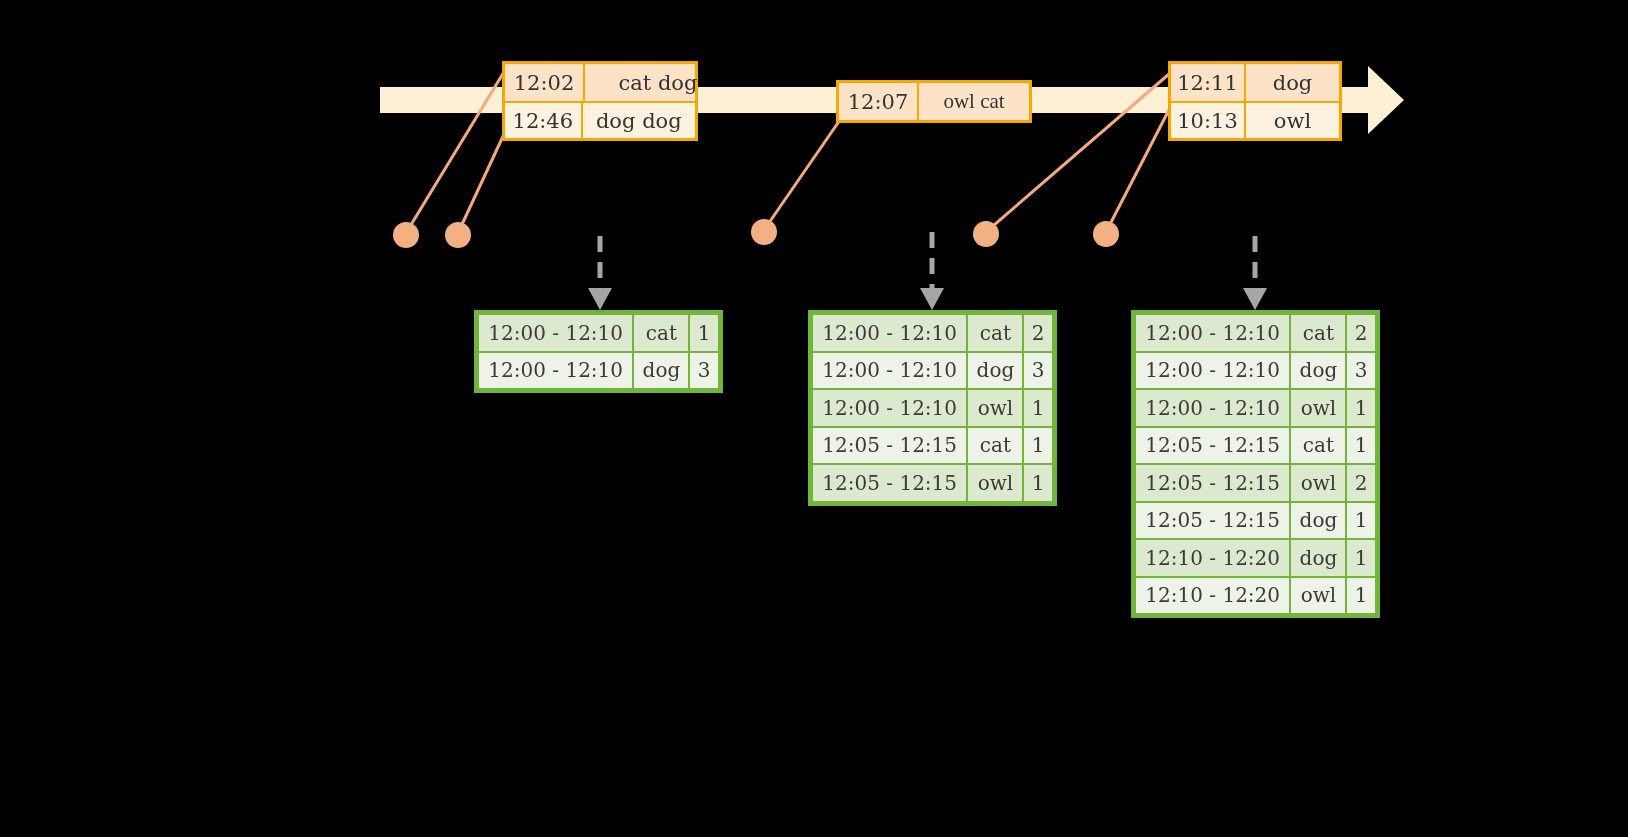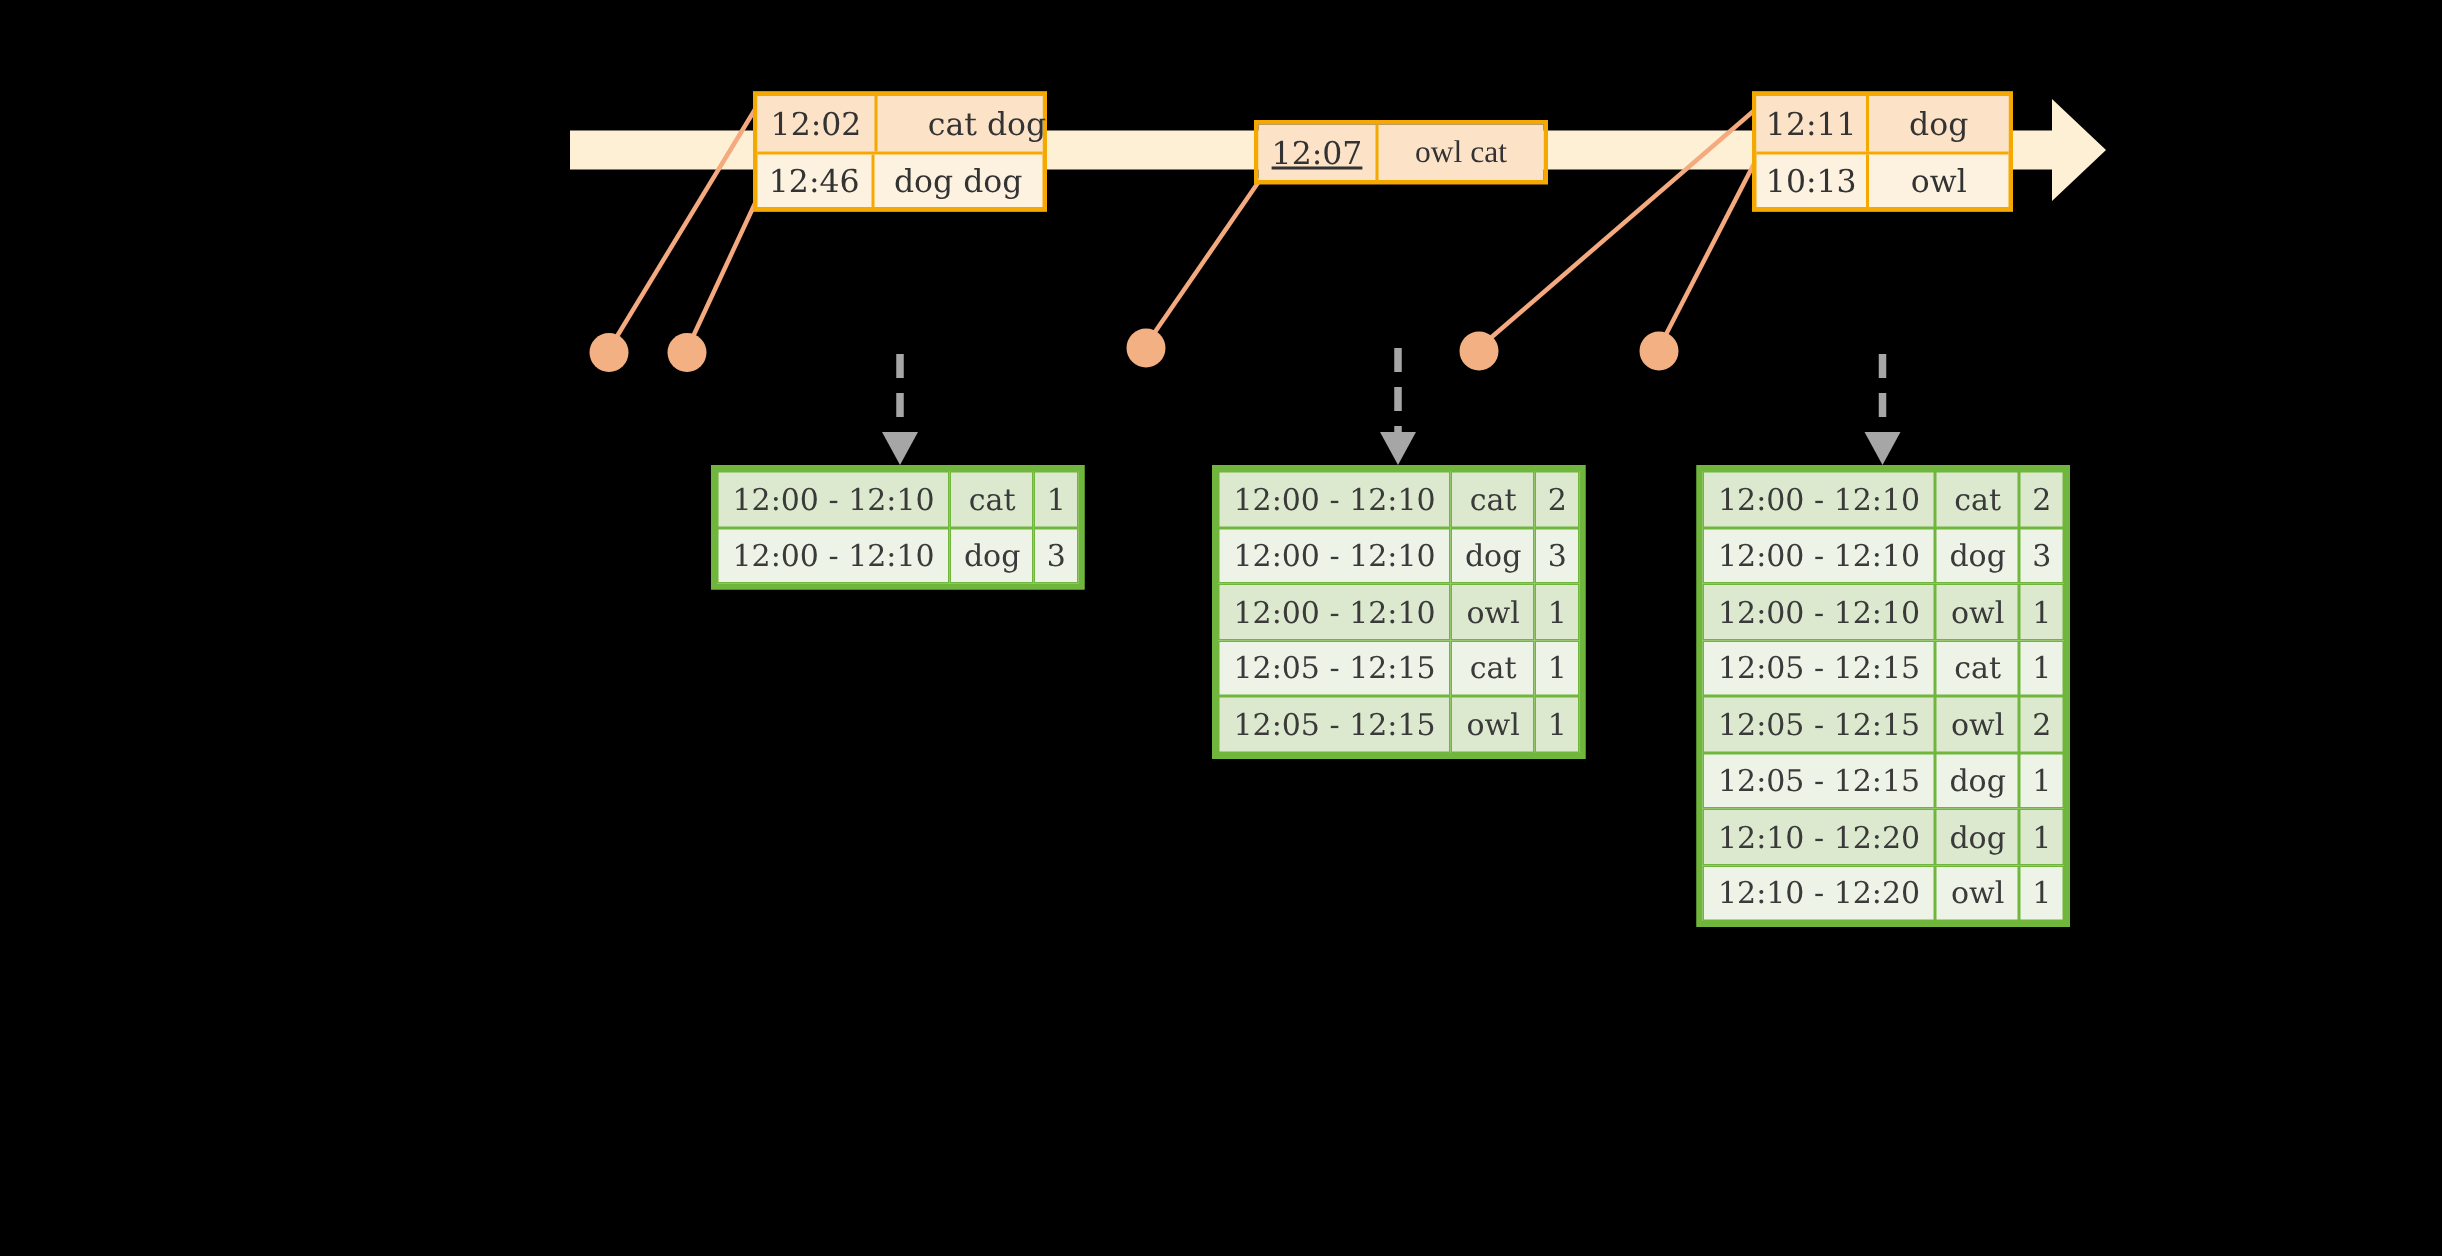--- a/index.html
+++ b/index.html
@@ -100,21 +100,21 @@
       <div class="evt-cell" style="width:110px;padding-left:36px;">cat dog</div>
     </div>
     <div class="evt-row">
       <div class="evt-cell time" style="width:80px;">12:46</div>
       <div class="evt-cell" style="width:116px;">dog dog</div>
     </div>
   </div>
 
   <div class="evt-box" id="evt2" style="left:836px;top:80px;width:196px;">
     <div class="evt-row shade">
-      <div class="evt-cell time" style="width:80px;text-decoration:underline;">12:07</div>
+      <div class="evt-cell time" style="width:80px;">12:07</div>
       <div class="evt-cell" style="width:110px;font-family:Liberation Serif, serif;">owl cat</div>
     </div>
   </div>
 
   <div class="evt-box" id="evt3" style="left:1168px;top:61px;width:174px;">
     <div class="evt-row shade">
       <div class="evt-cell time" style="width:75px;">12:11</div>
       <div class="evt-cell" style="width:93px;">dog</div>
     </div>
     <div class="evt-row">

